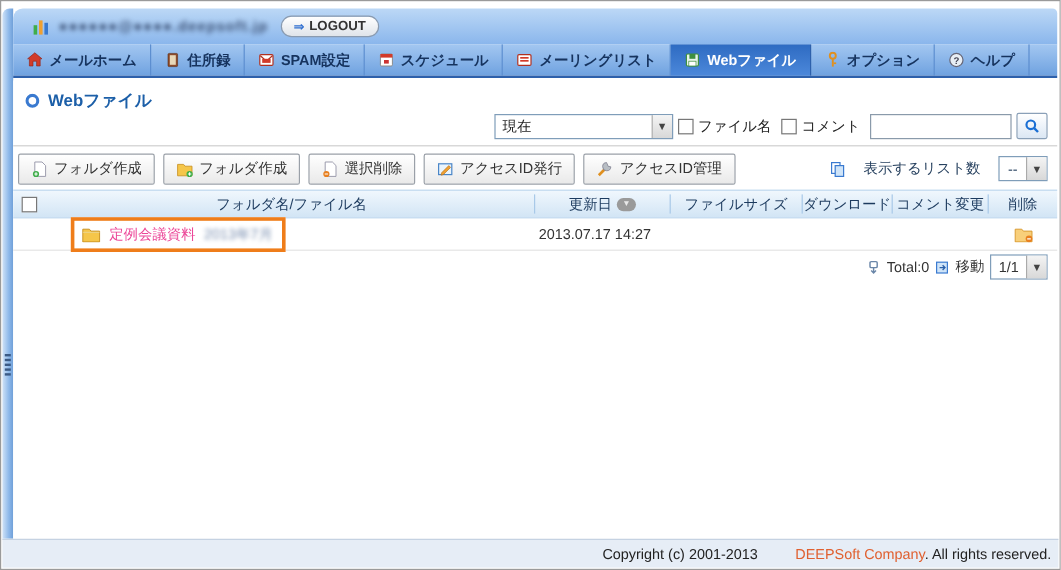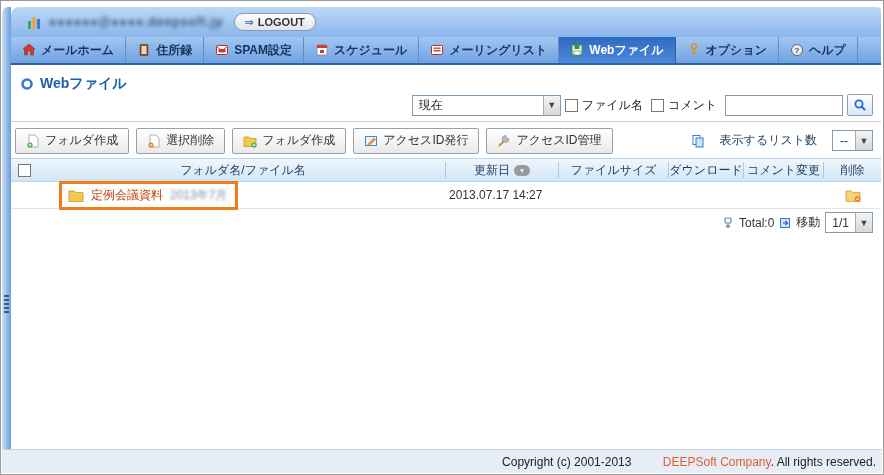--- a/index.html
+++ b/index.html
@@ -72,21 +72,21 @@
   .c0 { width:30px; } .c1 { width:405px; } .c2 { width:113px; } .c3 { width:110px; }
   .c4 { width:75px; } .c5 { width:80px; } .c6 { flex:1; border-right:none !important; }
   .thead .c0 { justify-content:flex-start; padding-left:7px; border-right:none; }
   .sort-badge { display:inline-flex; align-items:center; justify-content:center; width:16px; height:11px;
     margin-left:4px; background:#9a9a9a; border-radius:6px; color:#e8e8e8; font-size:7px; cursor:pointer; }
 
   .trow { display:flex; height:27px; align-items:center; border-bottom:1px solid #e4e4e4; }
   .trow .cell { height:100%; display:flex; align-items:center; }
   .folder-hl { display:inline-flex; align-items:center; gap:7px; margin-left:18px; padding:3px 8px 3px 6px;
     border:3px solid #ef7d1a; background:#fff; }
-  .folder-name { color:#c2410c; cursor:pointer; }
+  .folder-name { color:#ec4899; cursor:pointer; }
   .masked { color:#7a8fb0; filter:blur(1.6px); }
   .trow .c2 { padding-left:3px; color:#333; }
   .trow .c6 { justify-content:center; }
   .rowdel { cursor:pointer; }
 
   
   .status-row { position:absolute; left:0; right:0; top:143px; height:25px; display:flex; align-items:center; }
   .capacity { color:#e8650a; margin-left:5px; }
   .status-right { margin-left:auto; display:flex; align-items:center; gap:5px; margin-right:8px; color:#333; }
 
@@ -222,33 +222,33 @@
       <span class="tbtn">
         <svg viewBox="0 0 14 14">
             <path d="M3 1 h6 l3 3 v9 h-9 z" fill="#fff" stroke="#99a" stroke-width=".8"></path>
             <circle cx="4" cy="11" r="2.6" fill="#3fae4a"></circle>
             <path d="M4 9.6 v2.8 M2.6 11 h2.8" stroke="#fff" stroke-width=".9"></path>
           </svg>
         <span>フォルダ作成</span>
       </span>
       <span class="tbtn">
         <svg viewBox="0 0 14 14">
+            <path d="M1 3 h5 l1.2 1.5 H13 v8 H1 z" fill="#f5c64a" stroke="#c89020" stroke-width=".7"></path>
+            <circle cx="11" cy="11" r="2.6" fill="#3fae4a"></circle>
+            <path d="M11 9.6 v2.8 M9.6 11 h2.8" stroke="#fff" stroke-width=".9"></path>
+          </svg>
+        <span>フォルダ作成</span>
+      </span>
+      <span class="tbtn">
+        <svg viewBox="0 0 14 14">
             <path d="M3 1 h6 l3 3 v9 h-9 z" fill="#fff" stroke="#99a" stroke-width=".8"></path>
             <circle cx="4" cy="11" r="2.6" fill="#e88020"></circle>
             <path d="M2.6 11 h2.8" stroke="#fff" stroke-width="1"></path>
           </svg>
         <span>選択削除</span>
-      </span>
-      <span class="tbtn">
-        <svg viewBox="0 0 14 14">
-            <path d="M1 3 h5 l1.2 1.5 H13 v8 H1 z" fill="#f5c64a" stroke="#c89020" stroke-width=".7"></path>
-            <circle cx="11" cy="11" r="2.6" fill="#3fae4a"></circle>
-            <path d="M11 9.6 v2.8 M9.6 11 h2.8" stroke="#fff" stroke-width=".9"></path>
-          </svg>
-        <span>フォルダ作成</span>
       </span>
       <span class="tbtn">
         <svg viewBox="0 0 14 14">
             <rect x="1.5" y="2.5" width="11" height="9" fill="#eaf4fc" stroke="#4a86c8" stroke-width="1"></rect>
             <path d="M4 10 L10 4 L11.5 5.5 L5.5 11.5 L3.5 12 z" fill="#f0a030" stroke="#b06a10" stroke-width=".5"></path>
           </svg>
         <span>アクセスID発行</span>
       </span>
       <span class="tbtn">
         <svg viewBox="0 0 14 14">

